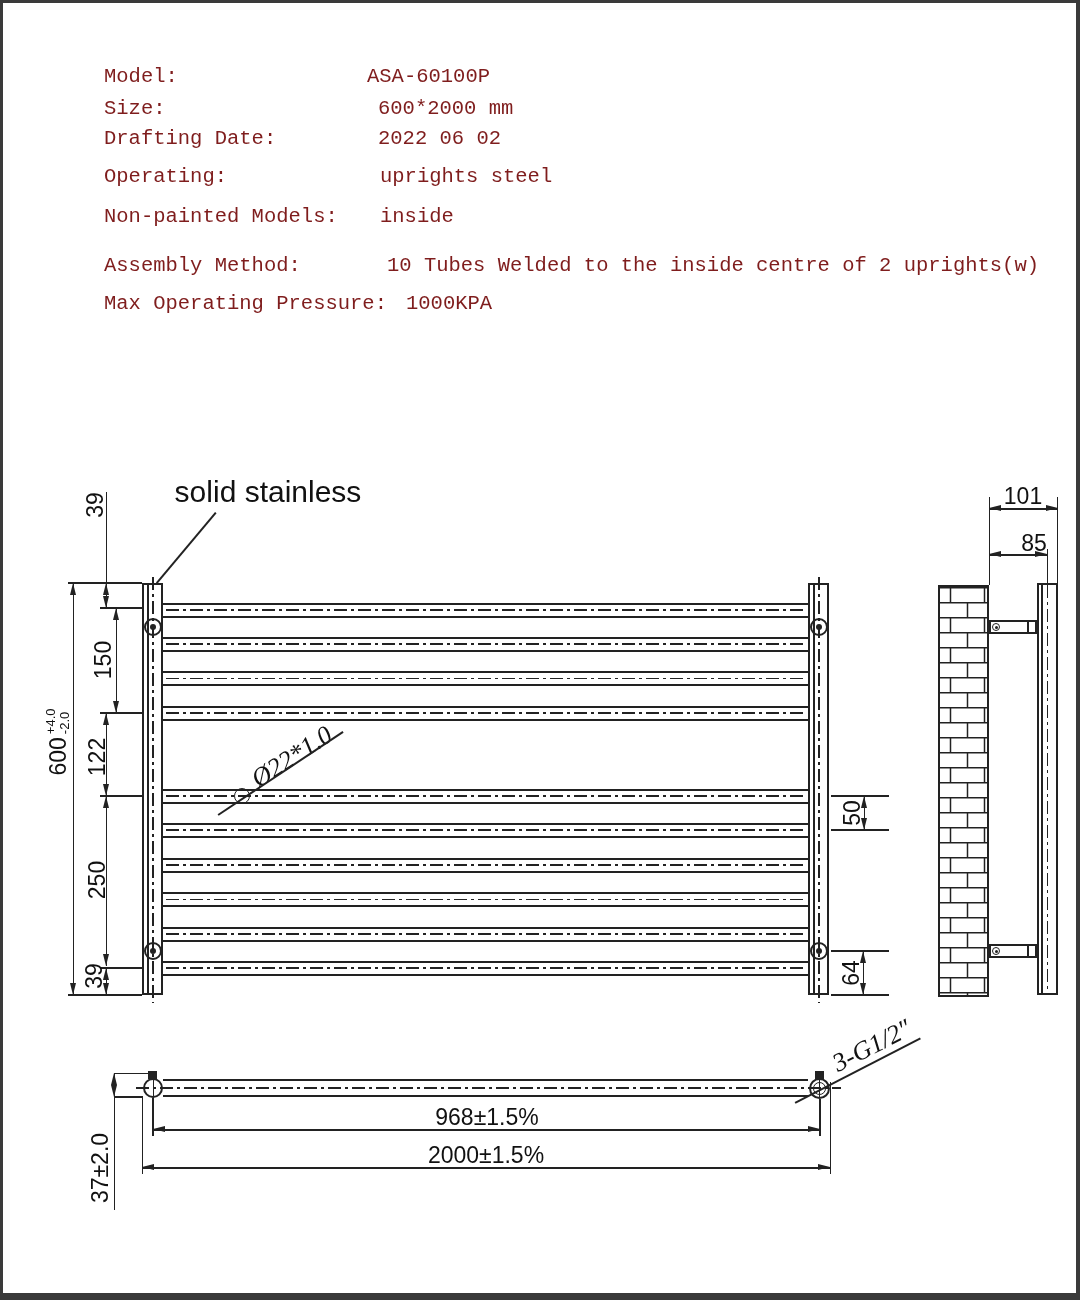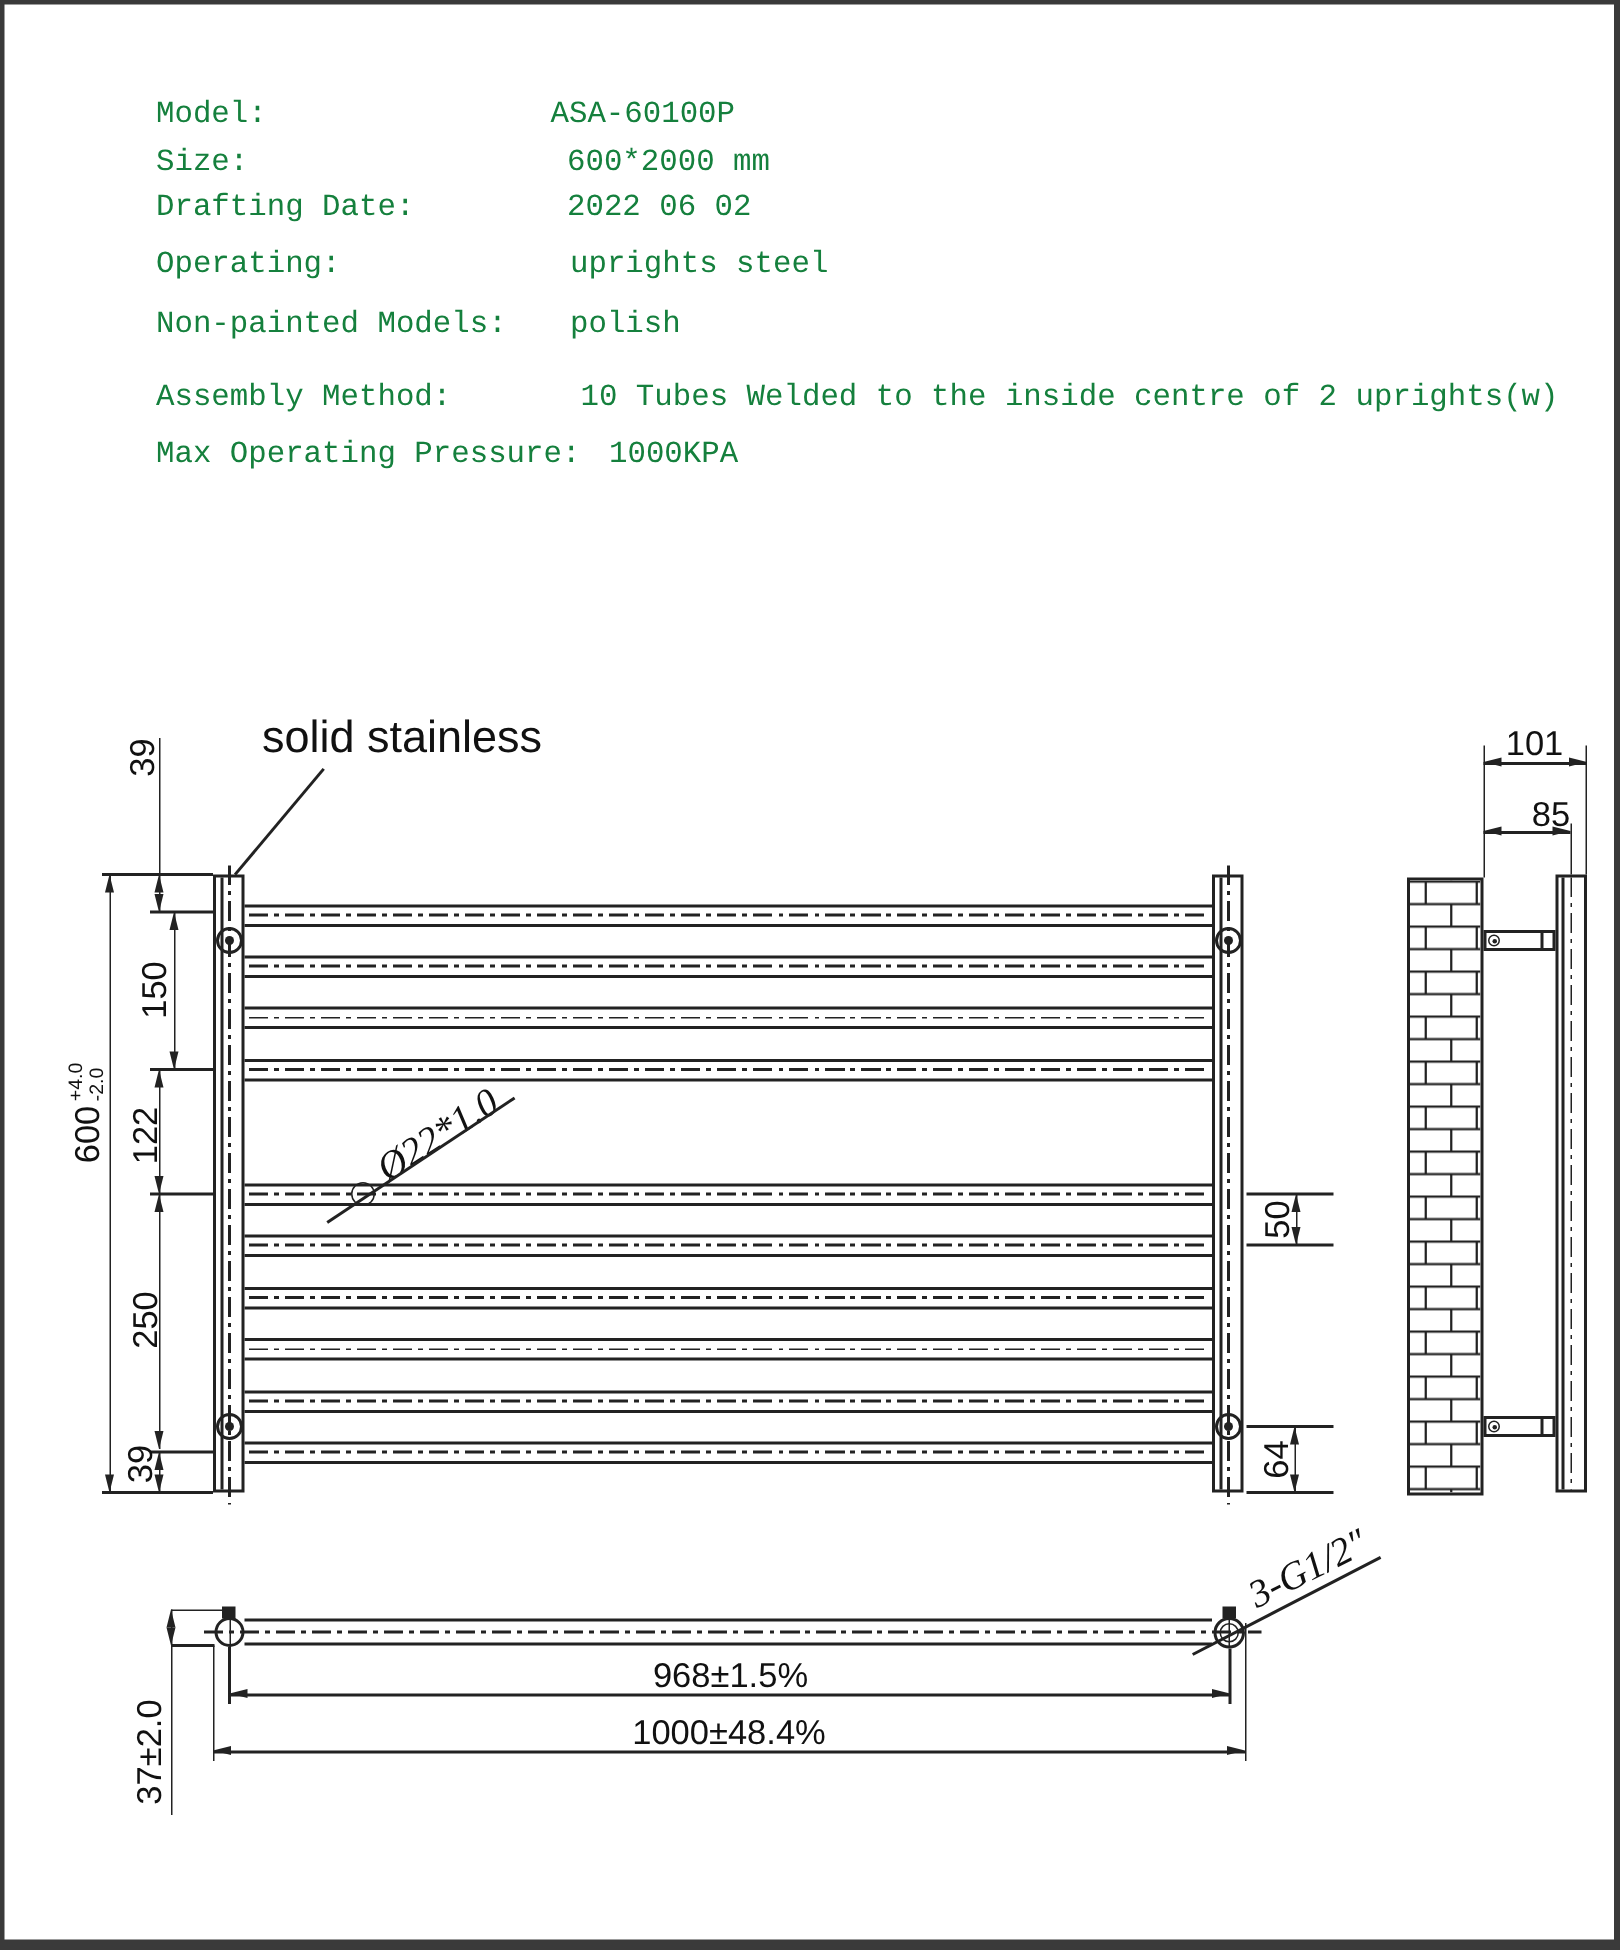--- a/index.html
+++ b/index.html
@@ -14,21 +14,21 @@
   .dot{position:absolute;background:#222;border-radius:50%;}
   .sq{position:absolute;background:#222;}
   .au{position:absolute;width:0;height:0;border-left:3.5px solid transparent;border-right:3.5px solid transparent;border-bottom:12px solid #222;}
   .ad{position:absolute;width:0;height:0;border-left:3.5px solid transparent;border-right:3.5px solid transparent;border-top:12px solid #222;}
   .al{position:absolute;width:0;height:0;border-top:3.5px solid transparent;border-bottom:3.5px solid transparent;border-right:12px solid #222;}
   .ar{position:absolute;width:0;height:0;border-top:3.5px solid transparent;border-bottom:3.5px solid transparent;border-left:12px solid #222;}
   .t{position:absolute;white-space:nowrap;font-size:23px;color:#111;}
   .ctr{transform:translate(-50%,-50%);}
   .rot{transform:translate(-50%,-50%) rotate(-90deg);}
   .cad{font-family:"Liberation Serif",serif;font-style:italic;font-size:26px;}
-  .spec-row{position:absolute;font-family:"Liberation Mono",monospace;font-size:20.5px;color:#15803d;white-space:pre;}
+  .spec-row{position:absolute;font-family:"Liberation Mono",monospace;font-size:20.5px;color:#7f1d1d;white-space:pre;}
   .lead{position:absolute;height:1.5px;background:#222;transform-origin:0 50%;}
   .tolstack{display:inline-flex;flex-direction:column;font-size:13px;line-height:1.1;vertical-align:middle;margin-left:3px;}
   .dim600{display:flex;align-items:center;}
   .frame{position:absolute;background:#3a3a3a;}
 </style>
 </head>
 <body>
 
 <div id="canvas">
 
@@ -44,21 +44,21 @@
     <div class="spec-row" style="left:104px;top:97px;"><span>Size:</span></div>
     <div class="spec-row" style="left:378px;top:97px;"><span>600*2000 mm</span></div>
 
     <div class="spec-row" style="left:104px;top:127px;"><span>Drafting Date:</span></div>
     <div class="spec-row" style="left:378px;top:127px;"><span>2022 06 02</span></div>
 
     <div class="spec-row" style="left:104px;top:165px;"><span>Operating:</span></div>
     <div class="spec-row" style="left:380px;top:165px;"><span>uprights steel</span></div>
 
     <div class="spec-row" style="left:104px;top:205px;"><span>Non-painted Models:</span></div>
-    <div class="spec-row" style="left:380px;top:205px;"><span>polish</span></div>
+    <div class="spec-row" style="left:380px;top:205px;"><span>inside</span></div>
 
     <div class="spec-row" style="left:104px;top:254px;"><span>Assembly Method:</span></div>
     <div class="spec-row" style="left:387px;top:254px;"><span>10 Tubes Welded to the inside centre of 2 uprights(w)</span></div>
 
     <div class="spec-row" style="left:104px;top:292px;"><span>Max Operating Pressure:</span></div>
     <div class="spec-row" style="left:406px;top:292px;"><span>1000KPA</span></div>
   </div>
 
   <div id="front-view">
 
@@ -234,21 +234,21 @@
     <div class="ln" style="left:153px;top:1129px;width:667px;height:1.5px;"></div>
     <div class="al" style="left:153px;top:1126.25px;"></div>
     <div class="ar" style="left:808px;top:1126.25px;"></div>
     <div class="t ctr" style="left:487px;top:1117px;">968±1.5%</div>
 
     <div class="ln" style="left:141.5px;top:1097px;width:1.5px;height:77px;"></div>
     <div class="ln" style="left:829.5px;top:1082px;width:1.5px;height:92px;"></div>
     <div class="ln" style="left:142px;top:1167px;width:688px;height:1.5px;"></div>
     <div class="al" style="left:142px;top:1164.25px;"></div>
     <div class="ar" style="left:818px;top:1164.25px;"></div>
-    <div class="t ctr" style="left:486px;top:1155px;">1000±48.4%</div>
+    <div class="t ctr" style="left:486px;top:1155px;">2000±1.5%</div>
 
     <div class="ln" style="left:114px;top:1072.5px;width:34px;height:1.5px;"></div>
     <div class="ln" style="left:114px;top:1096.25px;width:29px;height:1.5px;"></div>
     <div class="ln" style="left:113.5px;top:1073px;width:1.5px;height:137px;"></div>
     <div class="au" style="left:110.75px;top:1073px;"></div>
     <div class="ad" style="left:110.75px;top:1085px;"></div>
     <div class="t rot" style="left:100px;top:1168px;">37±2.0</div>
   </div>
 
 </div>

